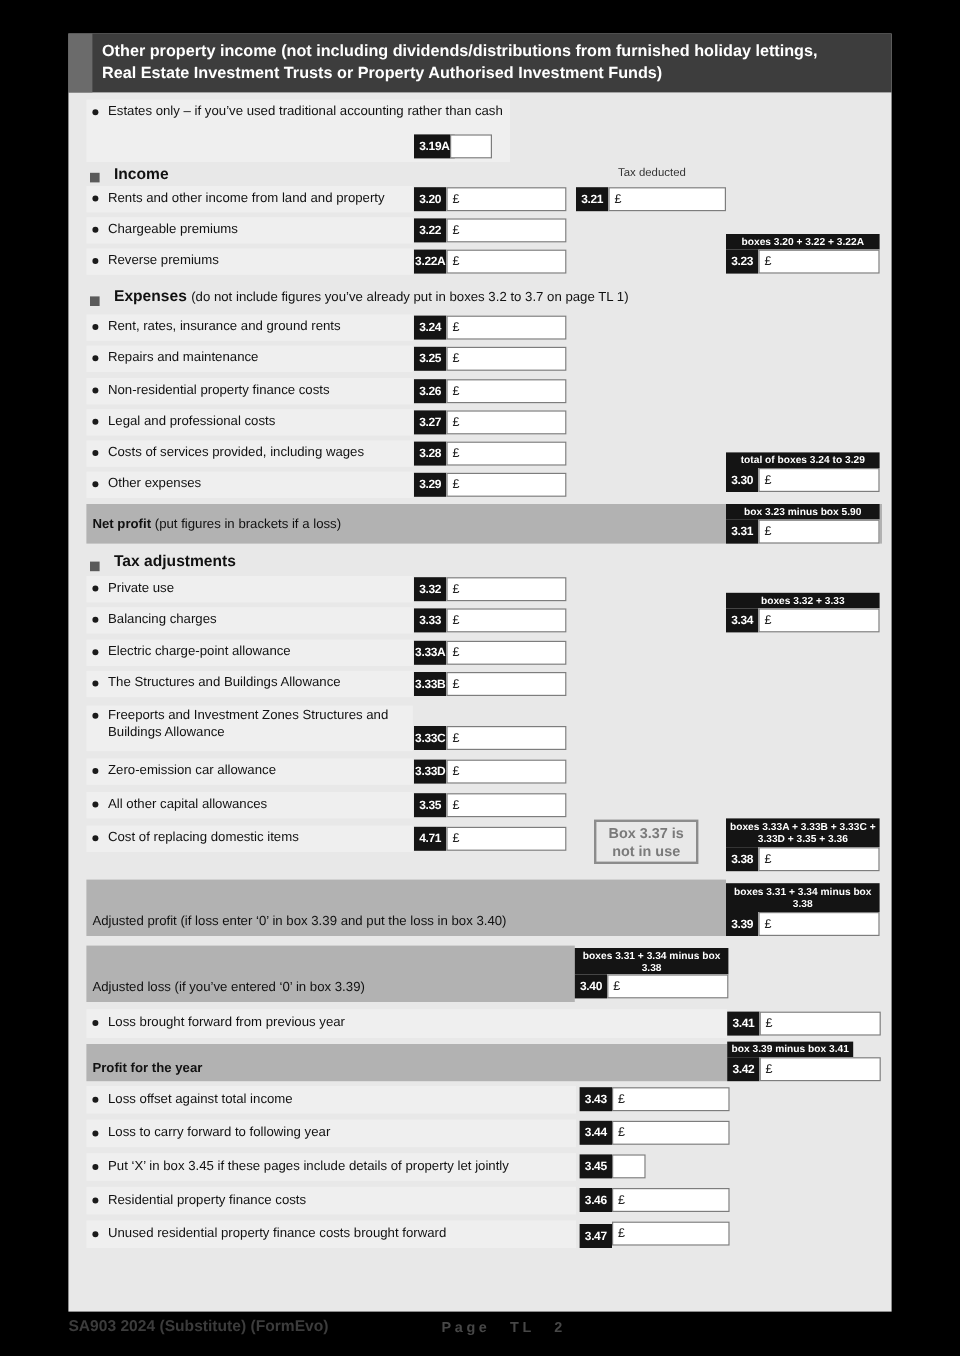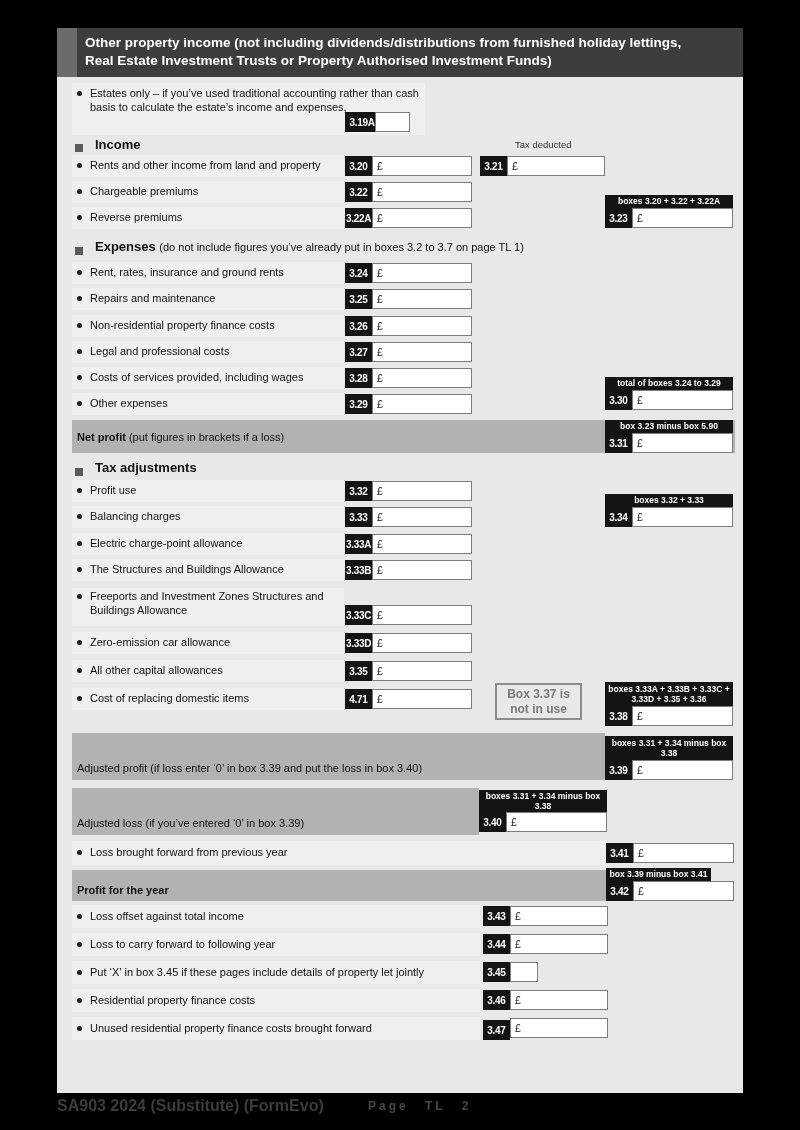--- a/index.html
+++ b/index.html
@@ -14,21 +14,21 @@
   .sqb{position:absolute;width:8px;height:8px;background:#5a5a5a;}
   .sechead{position:absolute;font-size:13px;font-weight:bold;color:#111;white-space:nowrap;}
   .secnote{font-weight:normal;font-size:11px;}
   .lbl{position:absolute;font-size:11px;color:#111;line-height:13.5px;}
   .smalllbl{position:absolute;font-size:9.5px;color:#333;}
   .numbox{position:absolute;width:27px;height:20px;background:#141414;color:#fff;font-weight:bold;font-size:10px;letter-spacing:-0.3px;display:flex;align-items:center;justify-content:center;}
   .inp{position:absolute;height:20px;background:#fff;border:1px solid #7d7d7d;box-sizing:border-box;font-size:10.5px;color:#222;display:flex;align-items:center;padding-left:4px;}
   .formula{position:absolute;background:#141414;color:#fff;font-weight:bold;font-size:8.5px;line-height:10.5px;text-align:center;display:flex;align-items:center;justify-content:center;padding:0 3px;box-sizing:border-box;}
   .notinuse{position:absolute;border:2px solid #8c8c8c;color:#7a7a7a;font-weight:bold;font-size:12px;text-align:center;display:flex;align-items:center;justify-content:center;line-height:15px;background:#e8e8e8;box-sizing:border-box;}
   .instr{position:absolute;font-weight:bold;font-size:11.5px;color:#757575;line-height:15.5px;white-space:nowrap;}
-  .footer-id{position:absolute;left:57px;top:1097px;color:#3c3c3c;font-size:16px;font-weight:bold;}
+  .footer-id{position:absolute;left:57px;top:1097px;color:#3c3c3c;font-size:13px;font-weight:bold;}
   .footer-page{position:absolute;left:368px;top:1099px;color:#474747;font-size:12px;font-weight:bold;letter-spacing:3px;word-spacing:10px;}
   .b{font-weight:bold;}
 </style>
 </head>
 <body>
 
 <div class="page">
 
   <div class="hdr">
     <div class="hdr-tab"></div>
@@ -36,21 +36,20 @@
       <div>Other property income (not including dividends/distributions from furnished holiday lettings,</div>
       <div>Real Estate Investment Trusts or Property Authorised Investment Funds)</div>
     </div>
   </div>
 
   <div>
     <div class="band" style="left:15px;top:55px;width:353px;height:52px"></div>
     <span class="bullet" style="left:20px;top:63px"></span>
     <div class="lbl" style="left:33px;top:58px;line-height:14.3px">
       <div>Estates only – if you’ve used traditional accounting rather than cash</div>
-      <div>basis to calculate the estate’s income and expenses,</div>
     </div>
     <div class="numbox" style="left:288px;top:84px;width:34px">3.19A</div>
     <div class="inp" style="left:318px;top:84px;width:35px"></div>
   </div>
 
   <span class="sqb" style="left:18px;top:116px"></span>
   <div class="sechead" style="left:38px;top:109px">Income</div>
   <div class="smalllbl" style="left:458px;top:111px">Tax deducted</div>
 
   <div>
@@ -175,21 +174,21 @@
         <span>£</span>
       </div>
   </div>
 
   <span class="sqb" style="left:18px;top:440px"></span>
   <div class="sechead" style="left:38px;top:432px">Tax adjustments</div>
 
   <div>
     <div class="band" style="left:15px;top:452px;width:272px;height:22px"></div>
     <span class="bullet" style="left:20px;top:460px"></span>
-    <div class="lbl" style="left:33px;top:456px">Profit use</div>
+    <div class="lbl" style="left:33px;top:456px">Private use</div>
     <div class="numbox" style="left:288px;top:453px">3.32</div>
     <div class="inp" style="left:315px;top:453px;width:100px">
         <span>£</span>
       </div>
   </div>
 
   <div>
     <div class="band" style="left:15px;top:478px;width:272px;height:22px"></div>
     <span class="bullet" style="left:20px;top:486px"></span>
     <div class="lbl" style="left:33px;top:482px">Balancing charges</div>

